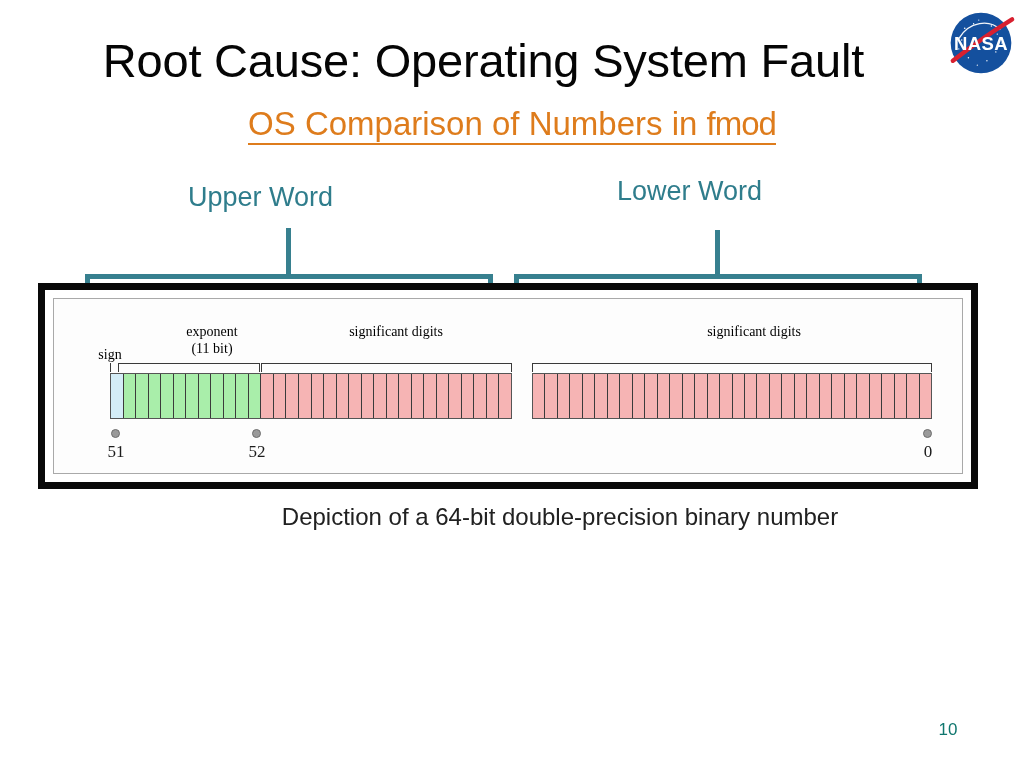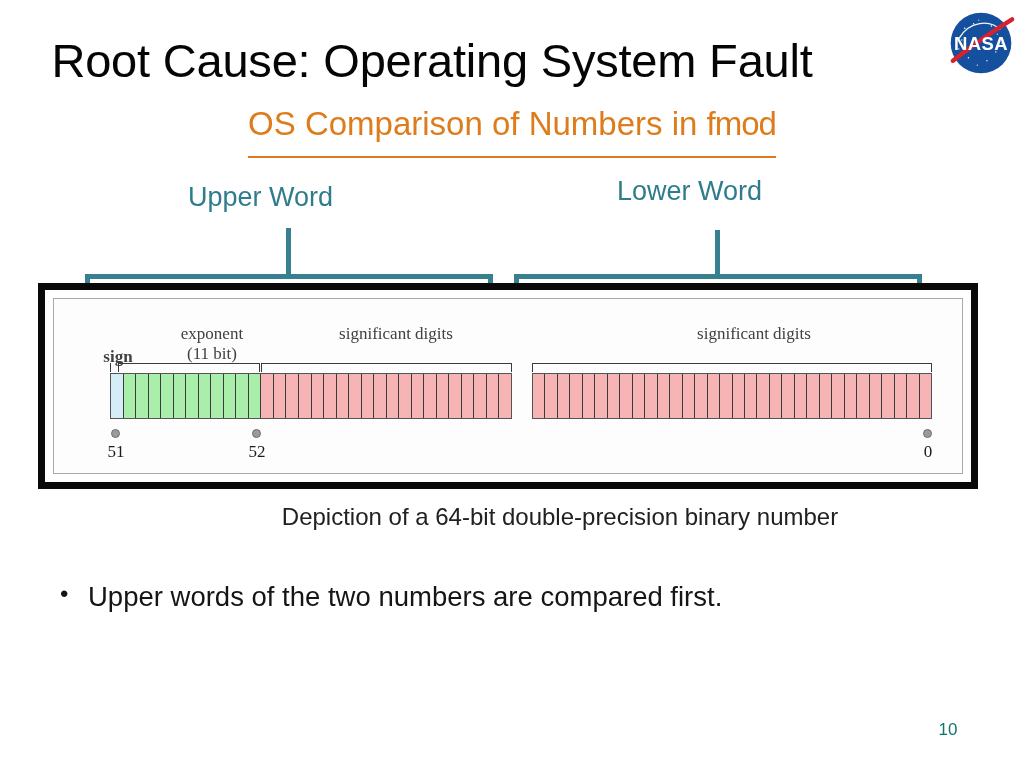--- a/index.html
+++ b/index.html
@@ -23,42 +23,42 @@
     width: 74px;
     height: 74px;
   }
 
   
   #slide-title {
     position: absolute;
     left: 0;
     top: 36px;
     width: 864px;
-    text-align: center;
+    text-align: right;
     font-size: 47px;
     font-weight: normal;
     color: #050505;
     letter-spacing: -0.2px;
     line-height: 1.06;
     white-space: nowrap;
   }
   #slide-subtitle {
     position: absolute;
     left: 0;
     top: 106px;
     width: 1024px;
     text-align: center;
     font-size: 33px;
     color: #de7c1c;
     line-height: 1.1;
     white-space: nowrap;
   }
   #slide-subtitle .sub-underline {
     border-bottom: 2px solid #de7c1c;
-    padding-bottom: 14px;
+    padding-bottom: 1px;
   }
   #slide-subtitle .mono-word {
     font-family: "Liberation Sans", sans-serif;
     letter-spacing: -1px;
   }
 
   
   .word-label {
     position: absolute;
     font-size: 27px;
@@ -99,22 +99,22 @@
     right: 8px;
     bottom: 8px;
     border: 1px solid #a9a9a9;
     background: #fdfdfd;
   }
 
   
   .fig-label {
     position: absolute;
     font-family: "Liberation Serif", serif;
-    font-size: 17px;
-    color: #404040;
+    font-size: 14px;
+    color: #000000;
     text-align: center;
     line-height: 1.18;
     white-space: nowrap;
   }
   .fig-label.two-line { line-height: 1.2; }
 
   
   .span-bracket {
     position: absolute;
     border-top: 1.6px solid #3a3a3a;
@@ -260,21 +260,21 @@
 <div class="bracket-tick" style="left:286px; top:228px; height:48px;"></div>
 
 <div class="bracket" style="left:514px; top:274px; width:408px;"></div>
 <div class="bracket-tick" style="left:514px; top:274px; height:68px;"></div>
 <div class="bracket-tick" style="left:917px; top:274px; height:68px;"></div>
 <div class="bracket-tick" style="left:715px; top:230px; height:46px;"></div>
 
 <div id="diagram-frame">
   <div id="diagram-inner">
 
-    <div class="fig-label" style="left:36px; top:48px; width:56px;font-weight:bold;">
+    <div class="fig-label" style="left:28px; top:48px; width:56px;">
       <div>sign</div>
     </div>
 
     <div class="fig-label two-line" style="left:84px; top:25px; width:148px;">
       <div>exponent</div>
       <div>(11 bit)</div>
     </div>
 
     <div class="fig-label two-line" style="left:222px; top:25px; width:240px;">
       <div>significant digits</div>
@@ -367,16 +367,15 @@
 
     <div class="bit-marker-dot" style="left:869px; top:130px;"></div>
     <div class="bit-marker-num" style="left:856px; top:143px;">0</div>
 
   </div>
 </div>
 
 <div id="figure-caption">Depiction of a 64-bit double-precision binary number</div>
 
 <ul id="bullet-list">
-  <li>Upper words of the two numbers are compared first.</li>
 </ul>
 
 <div id="slide-number">10</div>
 
 </body></html>

